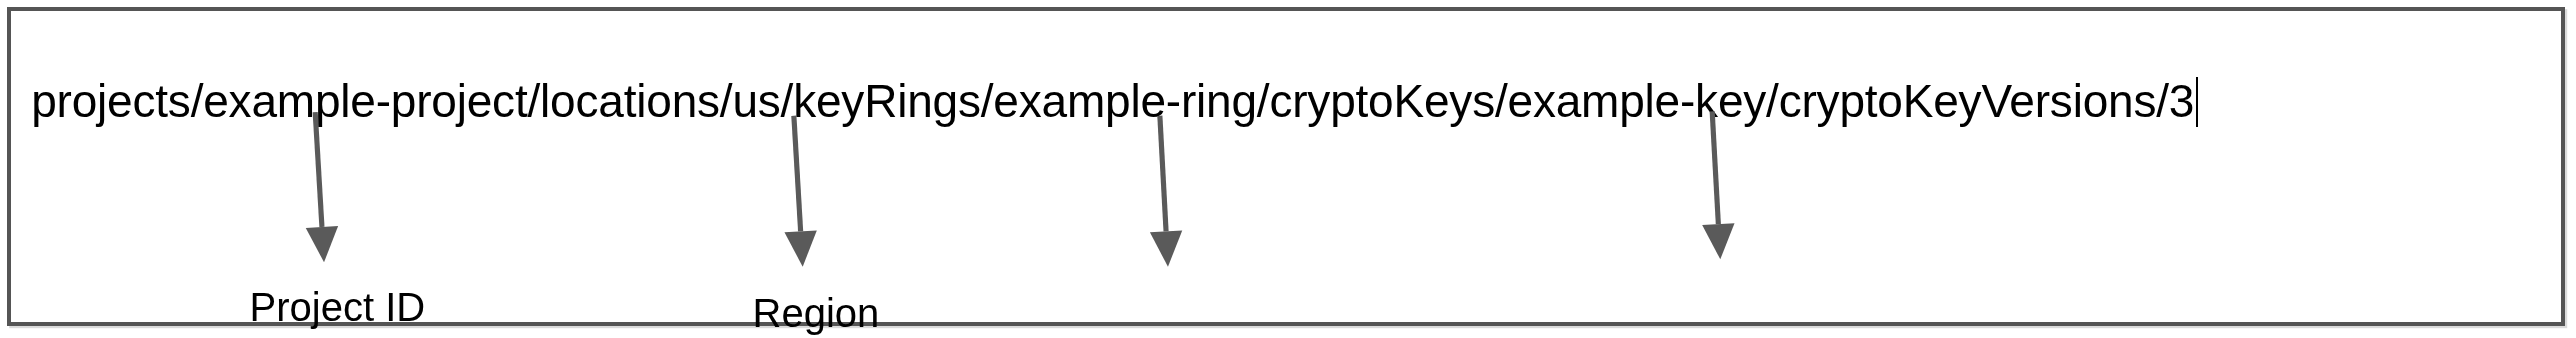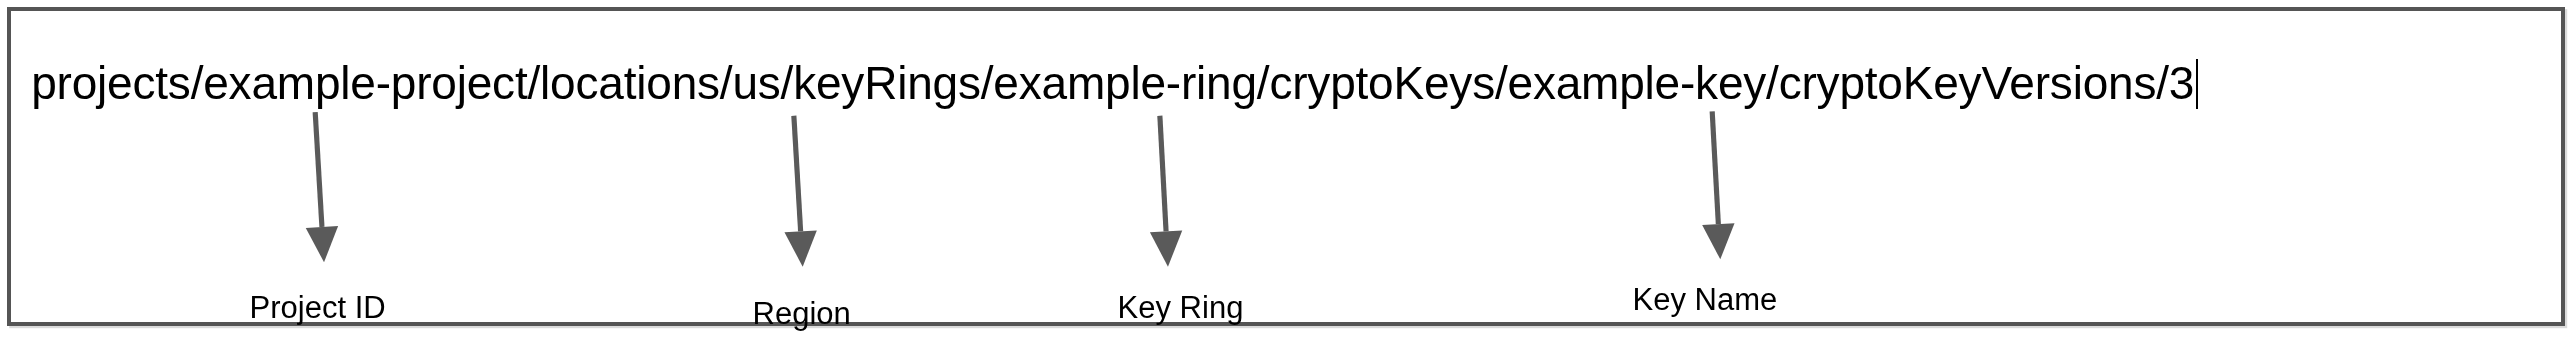--- a/index.html
+++ b/index.html
@@ -30,21 +30,21 @@
     box-sizing: border-box;
     background: #ffffff;
     border: 4.4px solid #555555;
     box-shadow: 2.2px 2.2px 0 0 rgba(190,190,190,0.55);
   }
 
   
   #path-line {
     position: absolute;
     left: 20.6px;
-    top: 38px;
+    top: 56px;
     white-space: pre;
     font-family: "Liberation Sans", sans-serif;
     font-size: 46px;
     line-height: 52px;
     letter-spacing: -0.2px;
     color: #000000;
     display: flex;
     align-items: baseline;
   }
   #path-text {
@@ -57,21 +57,21 @@
     background: #000000;
     margin-left: 1.5px;
     position: relative;
     top: 9.6px;
   }
 
   
   .annotation-label {
     position: absolute;
     font-family: "Liberation Sans", sans-serif;
-    font-size: 31px;
+    font-size: 40px;
     line-height: 37px;
     color: #000000;
     white-space: nowrap;
   }
   #label-project-id { left: 239px;  top: 278px; }
   #label-region     { left: 742px; top: 284px; }
   #label-key-ring   { left: 1107px; top: 278px; }
   #label-key-name   { left: 1622px; top: 270px; }
 
   
@@ -91,22 +91,20 @@
 
   <div id="field-box">
 
     <div id="path-line">
       <span id="path-text" title="projects/PROJECT_ID/locations/REGION/keyRings/KEY_RING/cryptoKeys/KEY_NAME/cryptoKeyVersions/VERSION">projects/example-project/locations/us/keyRings/example-ring/cryptoKeys/example-key/cryptoKeyVersions/3</span>
       <span id="text-caret"></span>
     </div>
 
     <div class="annotation-label" id="label-project-id">Project ID</div>
     <div class="annotation-label" id="label-region">Region</div>
-    <div class="annotation-label" id="label-key-ring">Key Ring</div>
-    <div class="annotation-label" id="label-key-name">Key Name</div>
   </div>
 
   <svg id="arrow-layer" viewBox="0 0 3498 460">
       <g>
         <line x1="428" y1="152" x2="437.18134294632944" y2="308.0828300876002" stroke="#5a5a5a" stroke-width="7" stroke-linecap="butt"></line>
         <polygon points="440,356 415.21930673647955,309.37471457053255 459.1433791561793,306.79094560466785" fill="#5a5a5a"></polygon>
       </g>
       <g>
         <line x1="1078" y1="157" x2="1087.195045425873" y2="314.0820260253307" stroke="#5a5a5a" stroke-width="7" stroke-linecap="butt"></line>
         <polygon points="1090,362 1065.232640687483,315.36763020513894 1109.1574501642633,312.7964218455225" fill="#5a5a5a"></polygon>

